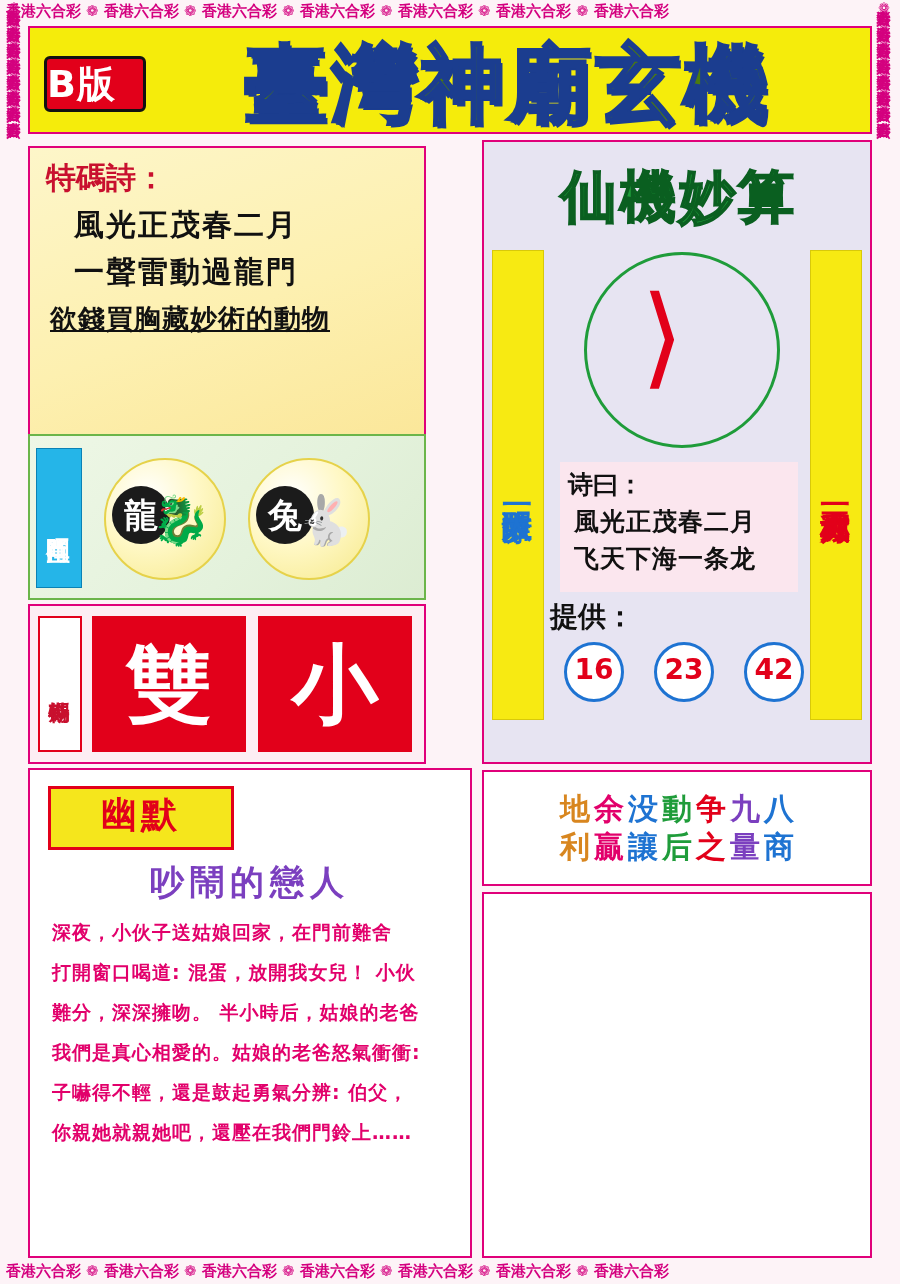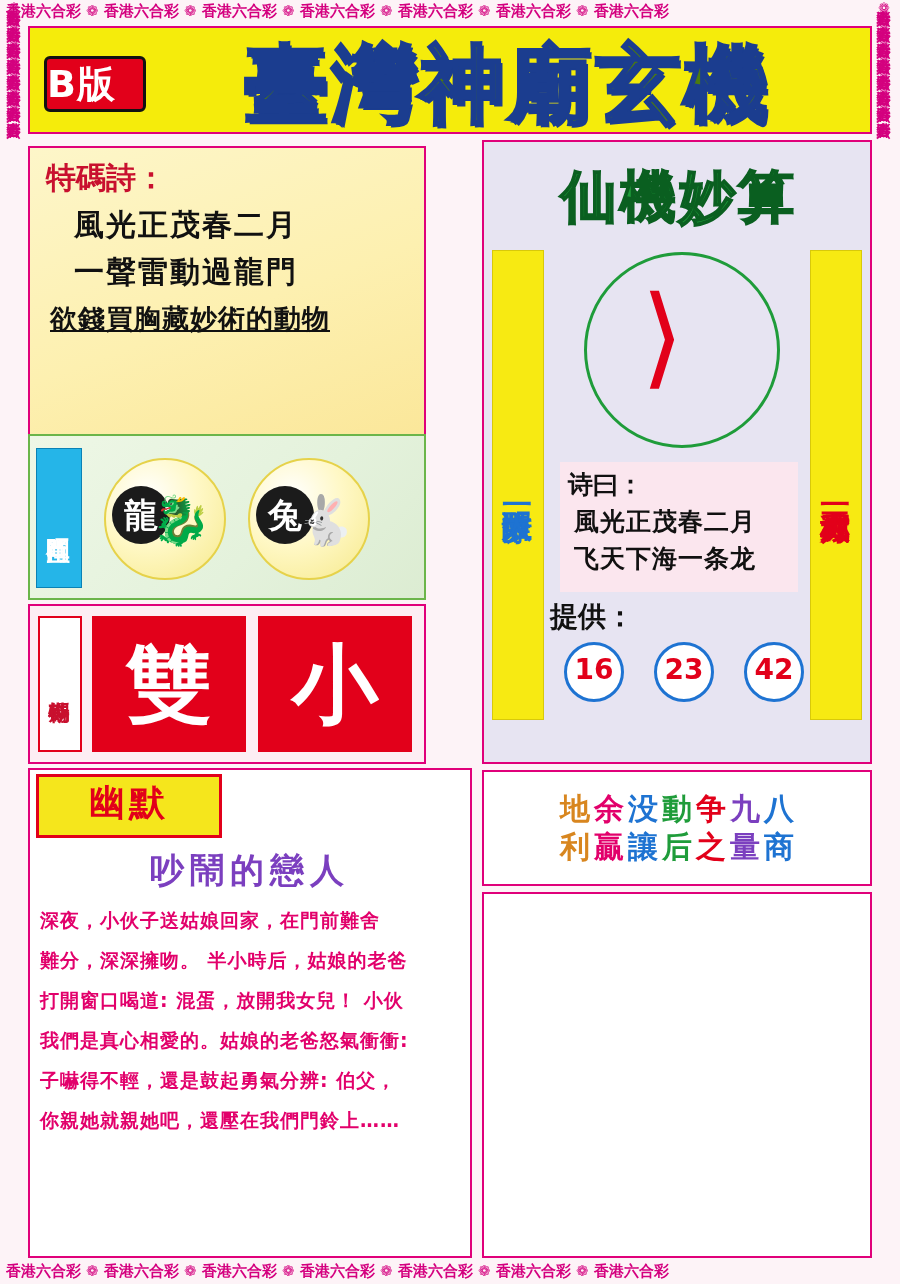--- a/index.html
+++ b/index.html
@@ -156,21 +156,21 @@
     font-family:"DejaVu Serif","Liberation Serif",serif;
   }
   .pick-cell.c1{left:62px;}
   .pick-cell.c2{left:228px;}
   
   .humor-box{
     position:absolute;left:0;top:742px;width:444px;height:490px;
     background:#fff;
     border:2px solid #e0007a;
     box-sizing:border-box;
-    padding:0;
+    padding:12px;
   }
   .humor-head{
     position:relative;height:66px;
   }
   .humor-stamp{
     position:absolute;left:6px;top:4px;width:180px;height:58px;
     background:#f5e61c;
     border:3px solid #e2001a;
     color:#e2001a;
     font-size:36px;font-weight:bold;
@@ -328,22 +328,22 @@
       <div class="pick-cell c2">小</div>
     </div>
 
     <div class="humor-box">
       <div class="humor-head">
         <div class="humor-stamp">幽默</div>
       </div>
       <div class="humor-title">吵鬧的戀人</div>
       <div class="humor-body">
         <p>深夜，小伙子送姑娘回家，在門前難舍</p>
+        <p>打開窗口喝道: 混蛋，放開我女兒！ 小伙</p>
         <p>難分，深深擁吻。 半小時后，姑娘的老爸</p>
-        <p>打開窗口喝道: 混蛋，放開我女兒！ 小伙</p>
         <p>我們是真心相愛的。姑娘的老爸怒氣衝衝:</p>
         <p>子嚇得不輕，還是鼓起勇氣分辨: 伯父，</p>
         <p>你親她就親她吧，還壓在我們門鈴上……</p>
       </div>
     </div>
 
     <div class="mystic-box">
       <div class="mystic-title">仙機妙算</div>
       <div class="ystrip left">一语凉醒梦中人</div>
       <div class="ystrip right">威霸一方称大王</div>

